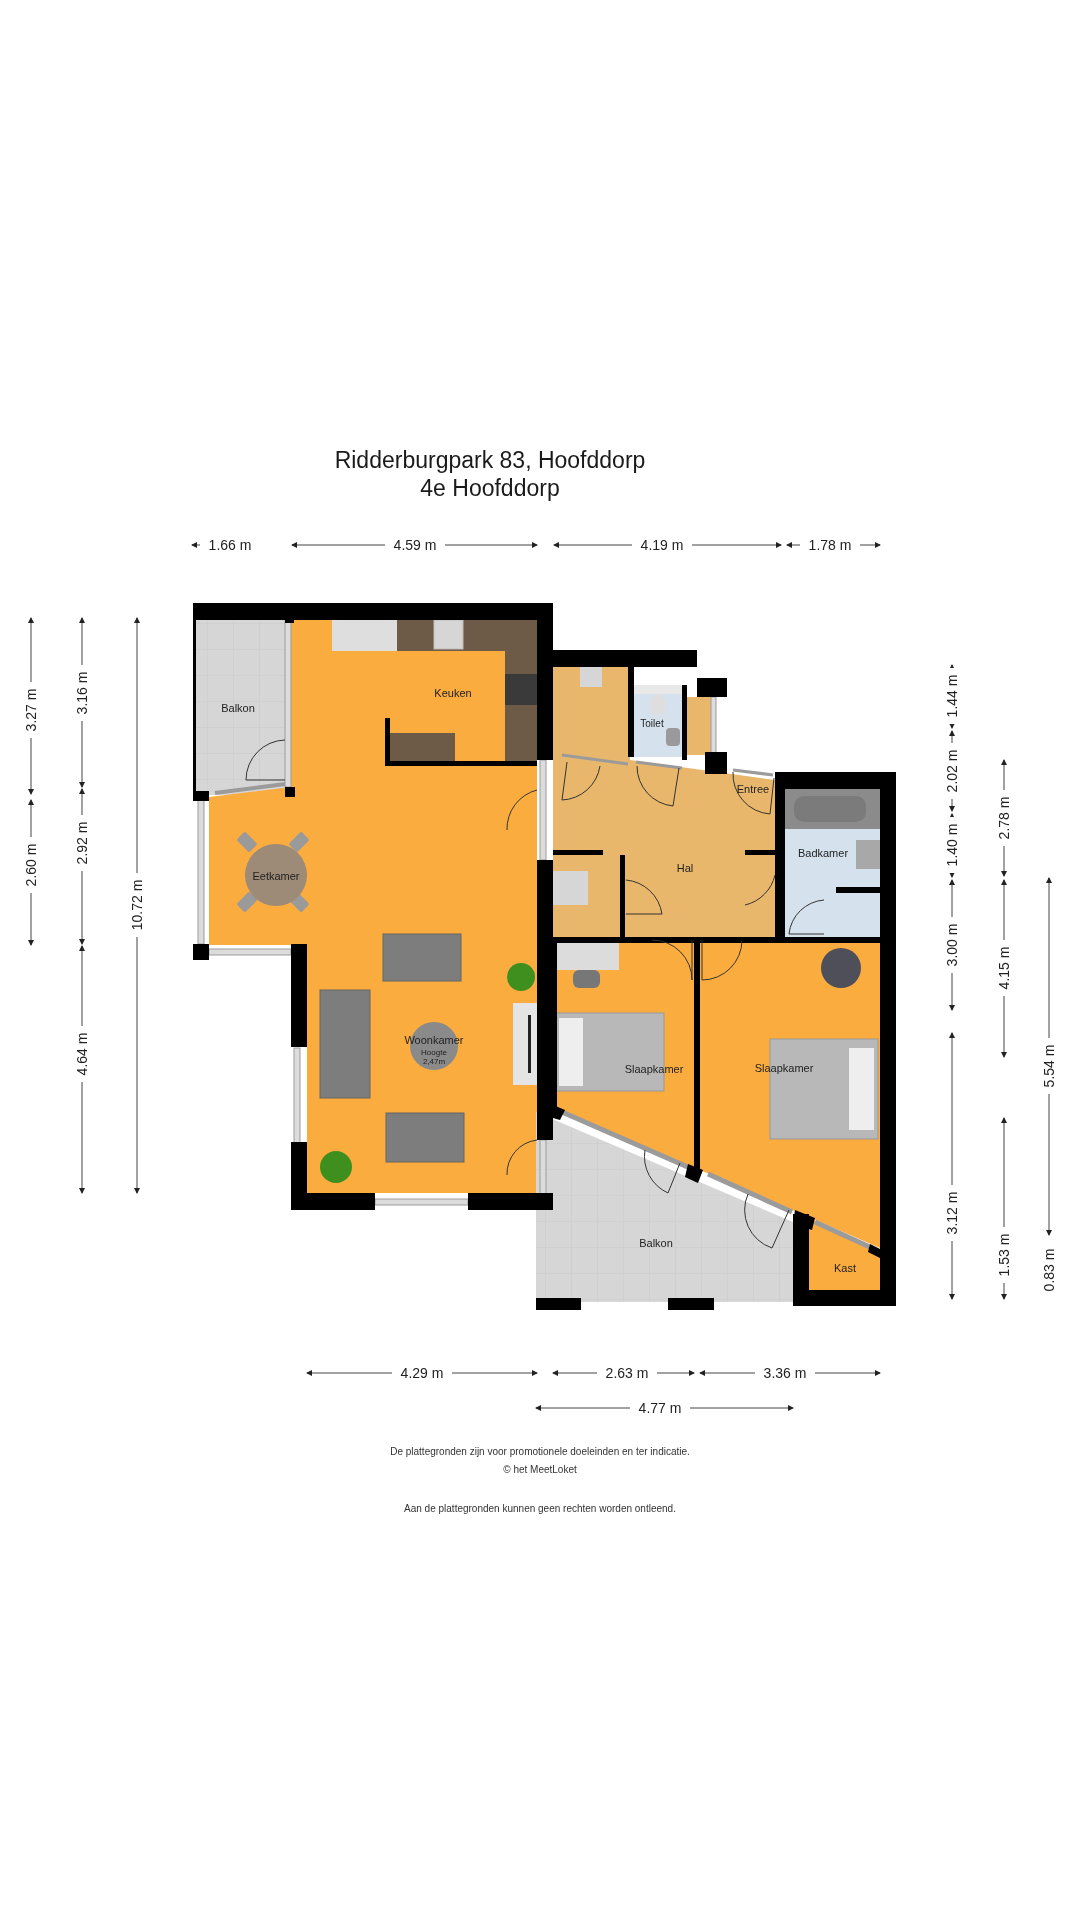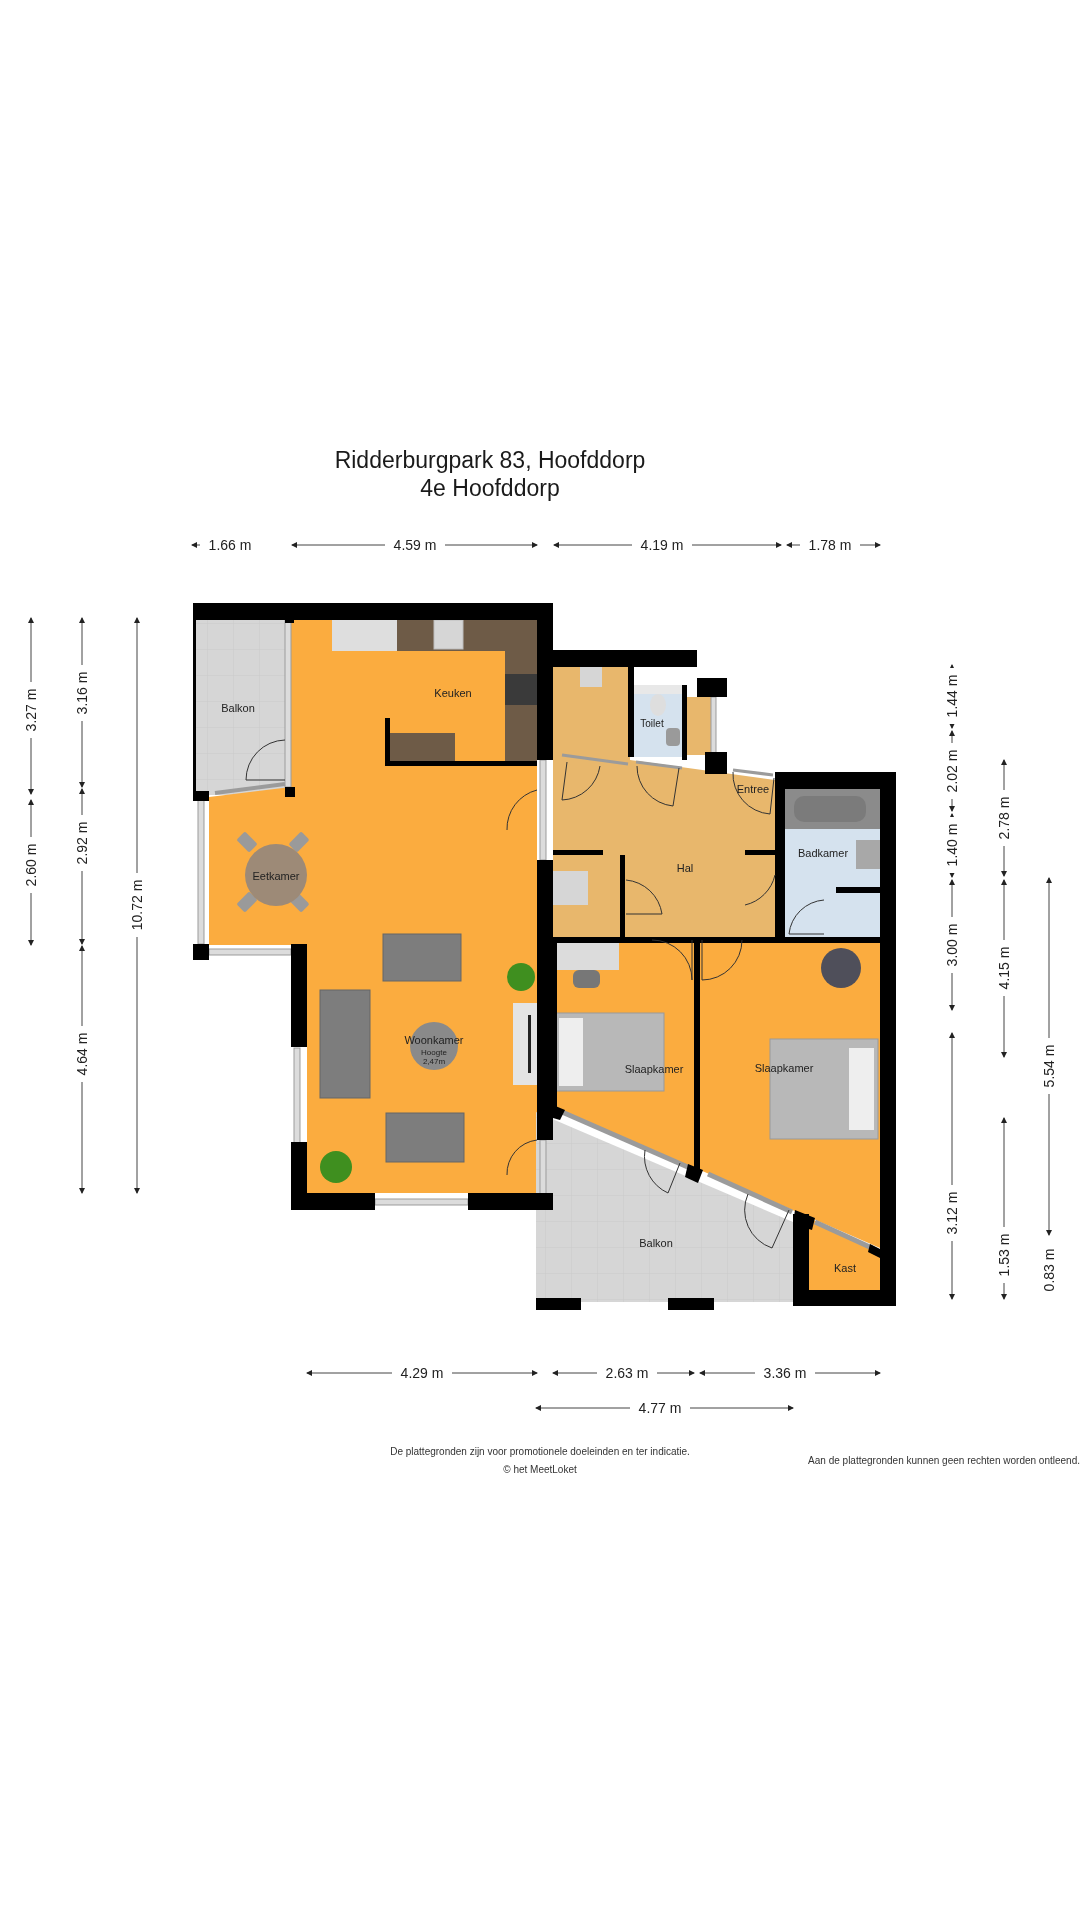--- a/index.html
+++ b/index.html
@@ -301,14 +301,14 @@
         <text class="dim" x="0" y="5" text-anchor="middle">5.54 m</text>
       </g>
     <g transform="translate(1049,1270) rotate(-90)">
         <rect x="-28" y="-10" width="56" height="20" fill="#fff"></rect>
         <text class="dim" x="0" y="5" text-anchor="middle">0.83 m</text>
       </g>
   </g>
 </svg>
 
 <div class="footer" style="top:1447px;">De plattegronden zijn voor promotionele doeleinden en ter indicatie.</div>
-<div class="footer" style="top:1456px;text-align:right;">Aan de plattegronden kunnen geen rechten worden ontleend.</div>
+<div class="footer" style="top:1504px;">Aan de plattegronden kunnen geen rechten worden ontleend.</div>
 <div class="footer" style="top:1465px;">© het MeetLoket</div>
 
 </body></html>

